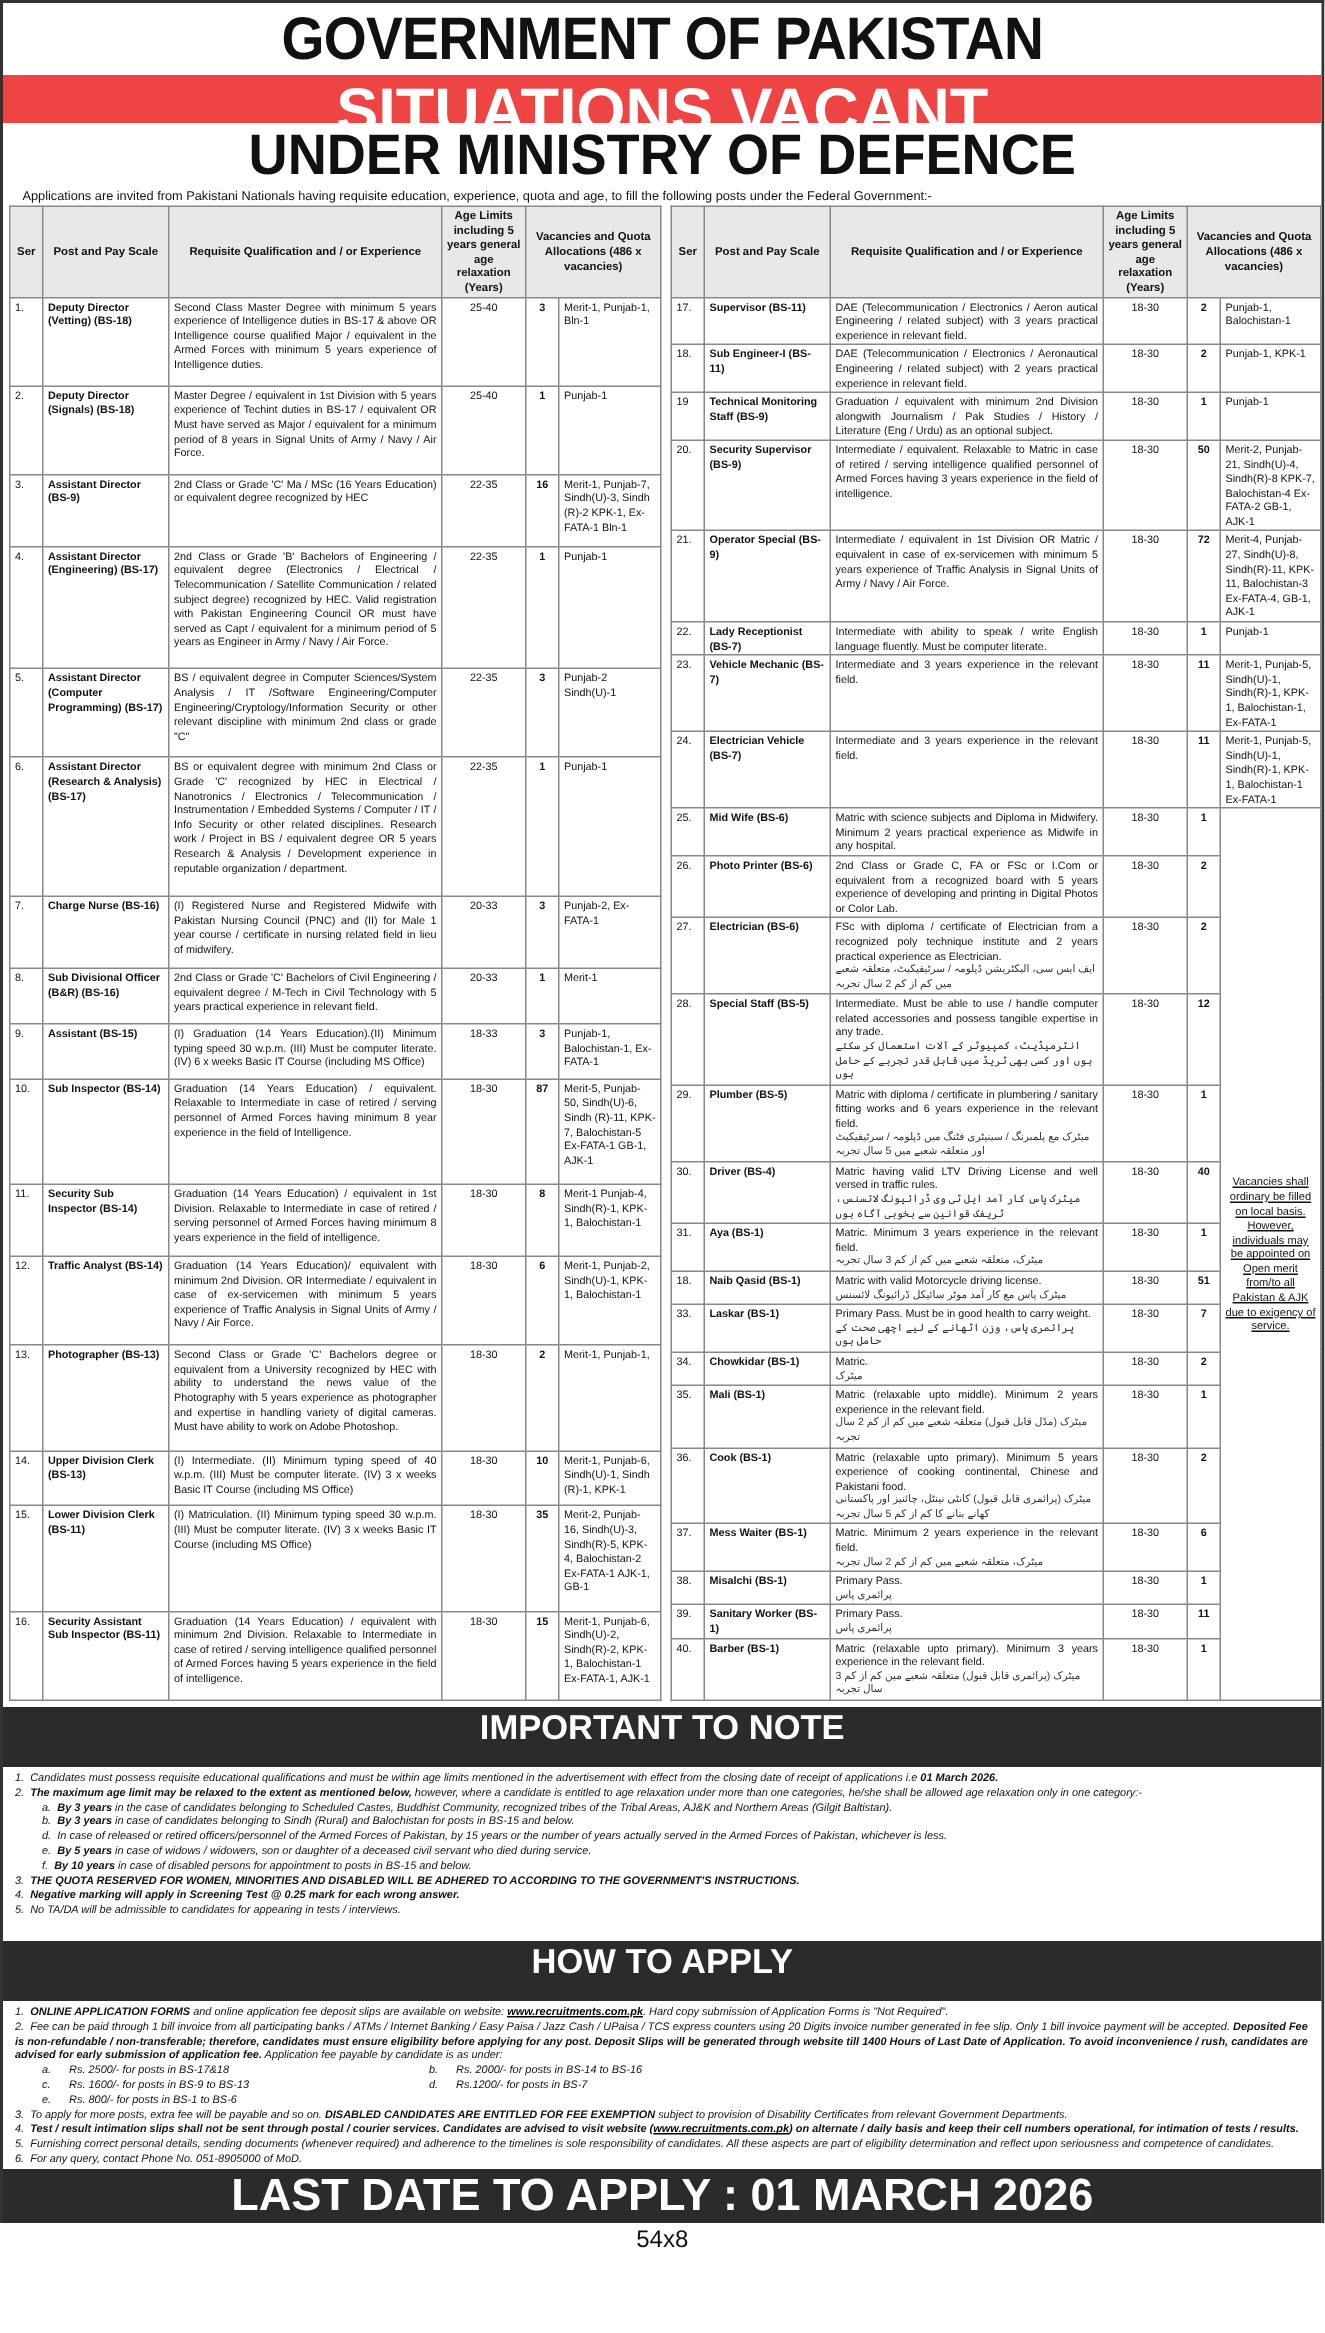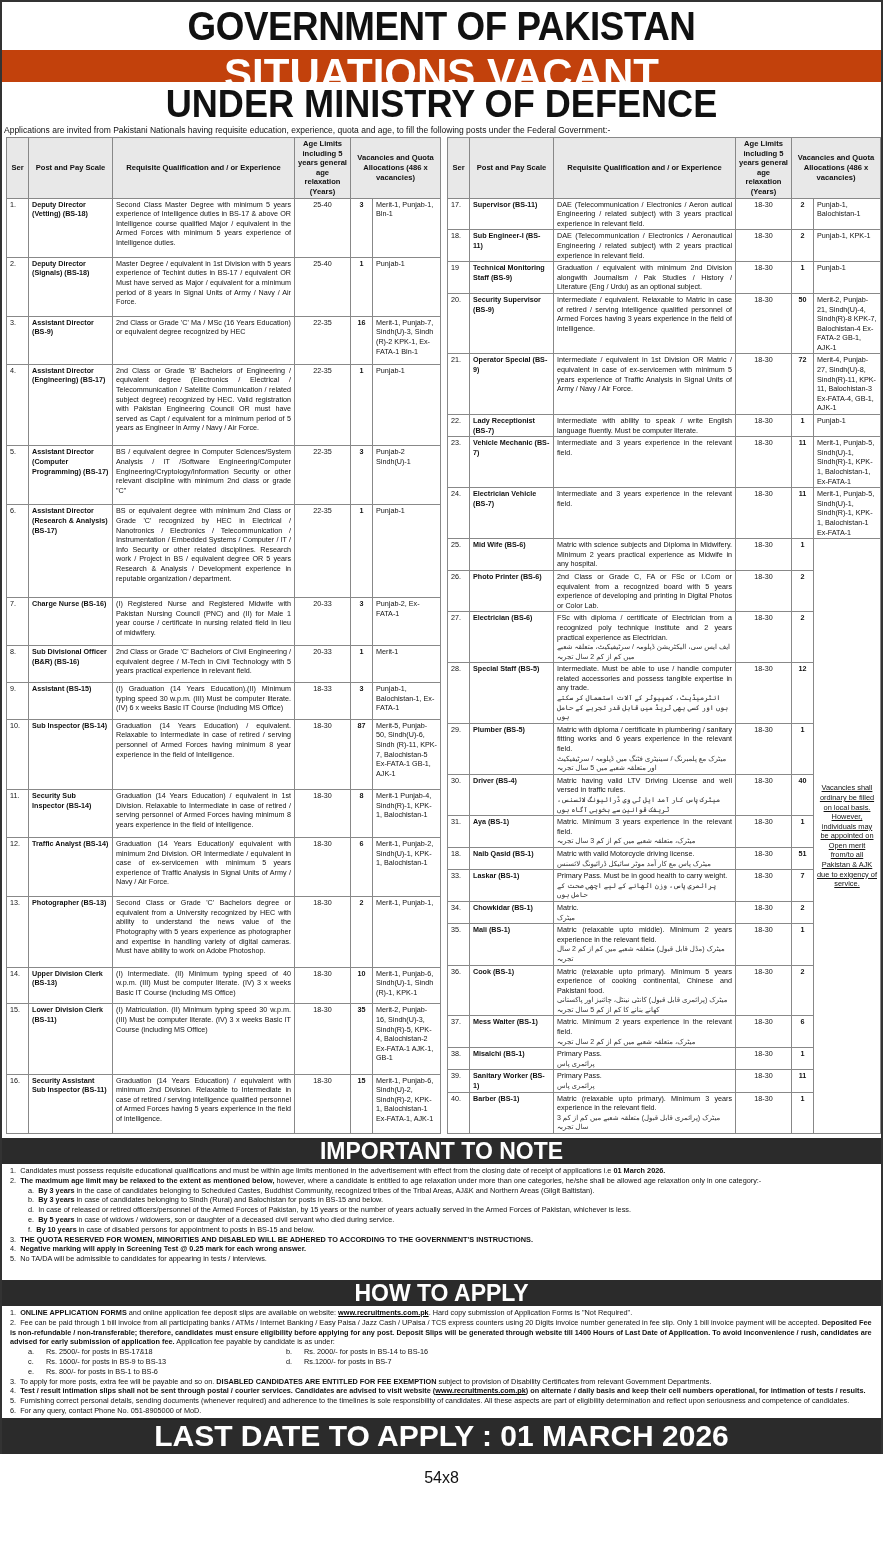--- a/index.html
+++ b/index.html
@@ -1,40 +1,40 @@
 <!DOCTYPE html>
 <html><head>
 <meta charset="utf-8">
 <style>
   * { box-sizing: border-box; margin: 0; padding: 0; }
   body { width: 883px; height: 1555px; background: #fff; font-family: "Liberation Sans", sans-serif; color: #111; overflow: hidden; }
   .ad { position: relative; width: 883px; border: 2px solid #333; border-bottom: none; }
   .t1 { height: 48px; text-align: center; font-size: 40px; font-weight: bold; line-height: 48px; letter-spacing: -0.5px; transform: scaleX(0.92); }
-  .t2 { height: 32px; background: #c2410c; color: #fff; text-align: center; font-size: 42px; font-weight: bold; line-height: 48px; }
+  .t2 { height: 32px; background: #ef4444; color: #fff; text-align: center; font-size: 42px; font-weight: bold; line-height: 48px; }
   .t3 { height: 42px; text-align: center; font-size: 38px; font-weight: bold; line-height: 44px; transform: scaleX(0.95); }
-  .intro { font-size: 8.5px; padding: 1px 2px; height: 13px; line-height: 11px; }
+  .intro { font-size: 8.5px; padding: 1px 13px; height: 13px; line-height: 11px; }
   .tables { display: flex; gap: 6px; padding: 0 4px; }
   table { border-collapse: collapse; font-size: 7.2px; line-height: 9.6px; table-layout: fixed; }
   th, td { border: 1px solid #888; padding: 1px 3px; vertical-align: top; }
   th { background: #e8e8e8; font-weight: bold; font-size: 7.6px; vertical-align: middle; text-align: center; }
   td.ser { text-align: left; }
   td.post { font-weight: bold; }
   td.qual { text-align: justify; }
   td.age { text-align: center; margin-top: 32px; }
   td.vac { text-align: center; font-weight: bold; }
   .urdu { direction: rtl; text-align: left; font-size: 7px; color: #333; display: block; }
   .note-merged { text-align: center; vertical-align: middle; font-size: 7.4px; text-decoration: underline; }
   .bar { background: #2b2b2b; color: #fff; text-align: center; font-weight: bold; }
-  .bar.h1 { height: 26px; font-size: 23px; line-height: 26px; margin-top: 4px; }
-  .notes { font-size: 7.3px; line-height: 9.8px; padding: 2px 8px; }
+  .bar.h1 { height: 40px; font-size: 23px; line-height: 26px; margin-top: 4px; }
+  .notes { font-size: 7.3px; line-height: 9.8px; padding: 2px 8px; font-style: italic; }
   .notes li { list-style: none; }
   .sub { padding-left: 18px; }
   .fee-grid { display: grid; grid-template-columns: 18px 240px 18px 300px; padding-left: 18px; }
   .last { height: 36px; font-size: 30px; line-height: 36px; }
-  .foot { text-align: center; font-size: 16px; padding-top: 15px; }
+  .foot { text-align: center; font-size: 16px; padding-top: 3px; }
   a.link { color: #000; font-weight: bold; text-decoration: underline; }
   b { font-weight: bold; }
 </style>
 </head>
 <body>
 
 <div class="ad">
   <div class="t1">GOVERNMENT OF PAKISTAN</div>
   <div class="t2">SITUATIONS VACANT</div>
   <div class="t3">UNDER MINISTRY OF DEFENCE</div>

